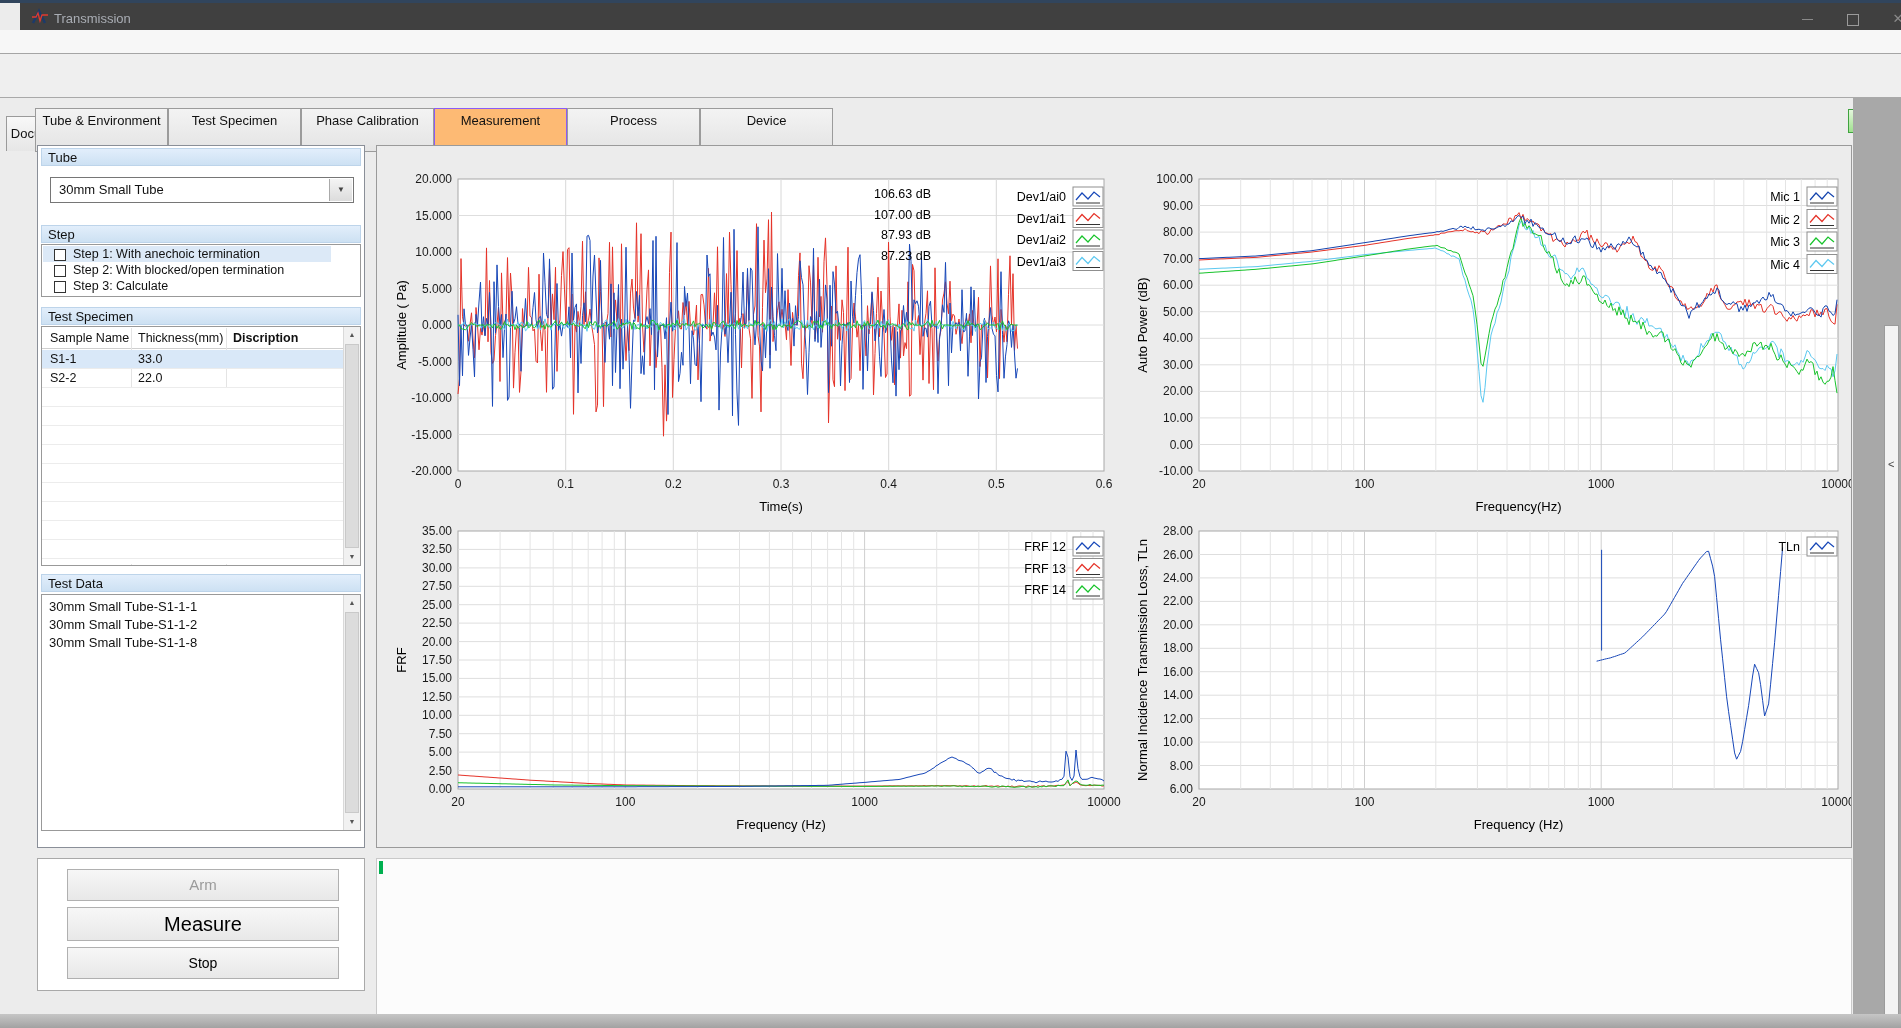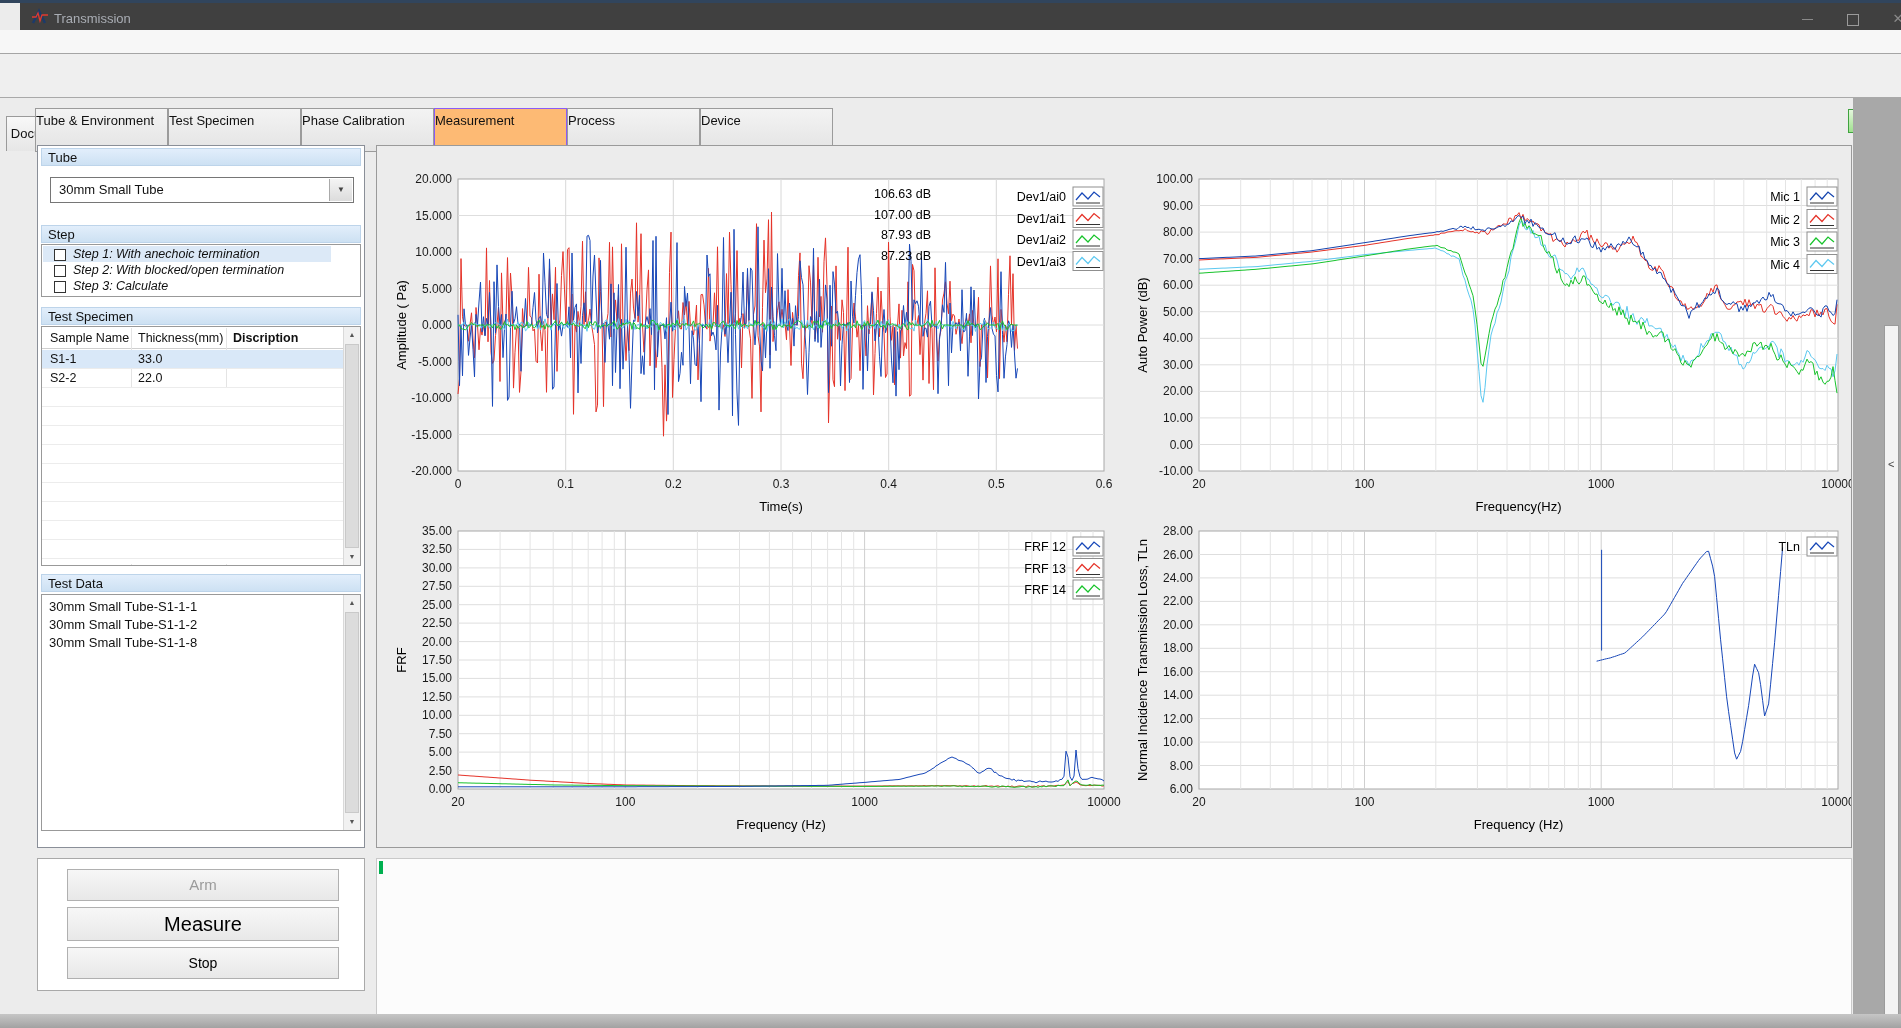--- a/index.html
+++ b/index.html
@@ -16,33 +16,33 @@
   #btn-max span{display:inline-block;width:10px;height:10px;border:1px solid #9a9a9a;vertical-align:middle;}
   #menubar{left:0;top:30px;width:1901px;height:23px;background:#f7f7f7;}
   .menuitem{top:34px;font-size:13px;color:#000;cursor:default;}
   #tabstrip{left:0;top:53px;width:1901px;height:45px;background:#efefef;border-top:1px solid #a5a5a5;border-bottom:1px solid #a9a9a9;box-sizing:border-box;}
   .mtab{top:62px;height:35px;line-height:34px;text-align:center;font-size:13px;
         background:linear-gradient(#f8f8f8,#e6e6e6);border:1px solid #9a9a9a;border-bottom:none;box-sizing:border-box;}
   .mtab.active{top:57px;height:41px;line-height:38px;background:#f2f2f2;border:1px solid #8f8f8f;border-bottom:none;}
   #tab-indicator{left:1848px;top:55px;width:53px;height:24px;border:1px solid #3fa33f;box-sizing:border-box;
         background:linear-gradient(#e4f6dc,#9fe18e);}
   
-  .stab{top:108px;height:44px;width:133px;line-height:24px;font-size:13px;
+  .stab{top:108px;height:44px;width:133px;line-height:24px;text-align:center;font-size:13px;
         background:linear-gradient(#f3f3f3,#e4e4e4);border:1px solid #9b9b9b;box-sizing:border-box;}
   .stab.active{background:#fdba74;border:1px solid #8b5cf6;}
   
   #leftpanel{left:37px;top:145px;width:328px;height:703px;background:#ffffff;border:1px solid #8a8f98;box-sizing:border-box;}
   .sechdr{left:3px;width:320px;height:18px;line-height:18px;padding-left:6px;box-sizing:border-box;
           background:linear-gradient(#e2eefb,#cde1f3);border:1px solid #bdd4ea;font-size:13px;}
   #dropdown{left:12px;top:31px;width:304px;height:26px;border:1px solid #767676;background:#fff;box-sizing:border-box;}
   #dropdown .val{position:absolute;left:8px;top:4px;font-size:13px;}
   #dropdown .arrow{position:absolute;right:1px;top:1px;width:22px;height:22px;background:linear-gradient(#f4f4f4,#dcdcdc);
           border-left:1px solid #aaa;text-align:center;line-height:22px;font-size:8px;color:#444;}
   #stepbox{left:3px;top:98px;width:320px;height:53px;border:1px solid #999;background:#fff;box-sizing:border-box;}
-  .steprow{position:absolute;left:1px;width:288px;height:16px;line-height:16px;font-size:12.5px;font-style:italic;}
+  .steprow{position:absolute;left:1px;width:288px;height:16px;line-height:16px;font-size:12.5px;}
   .steprow.hl{background:#dce9f7;}
   .cb{position:absolute;left:11px;top:3px;width:10px;height:10px;border:1px solid #333;background:#fff;}
   .steplbl{position:absolute;left:30px;top:0;}
   #specbox{left:3px;top:180px;width:320px;height:240px;border:1px solid #999;background:#fff;box-sizing:border-box;}
   .colhdr{position:absolute;top:0;height:22px;line-height:22px;font-size:12.5px;border-bottom:1px solid #cfcfcf;box-sizing:border-box;}
   .colsep{position:absolute;top:1px;width:1px;height:237px;background:#e4e4e4;}
   .specrow{position:absolute;left:0;width:302px;height:19px;line-height:19px;font-size:12.5px;border-bottom:1px solid #ececec;box-sizing:border-box;}
   .specrow.sel{background:#d9e8f8;text-align:center;}
   .speccell{position:absolute;top:0;height:19px;}
   #specgrid{position:absolute;left:0;top:61px;width:302px;height:176px;

